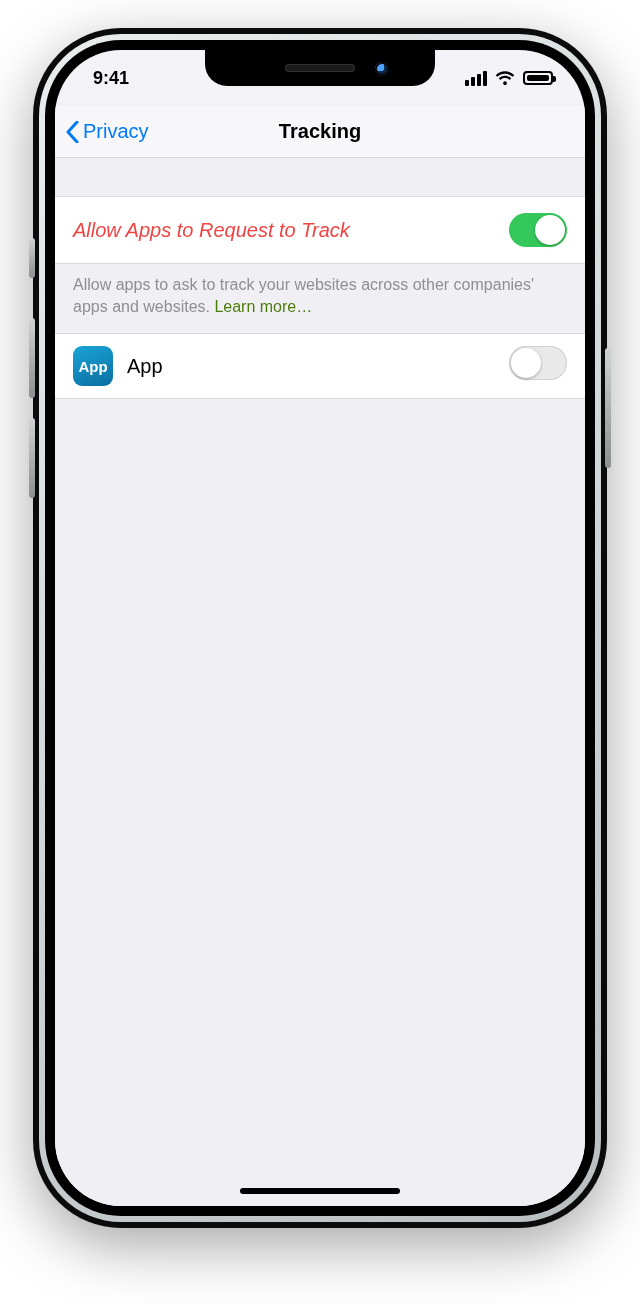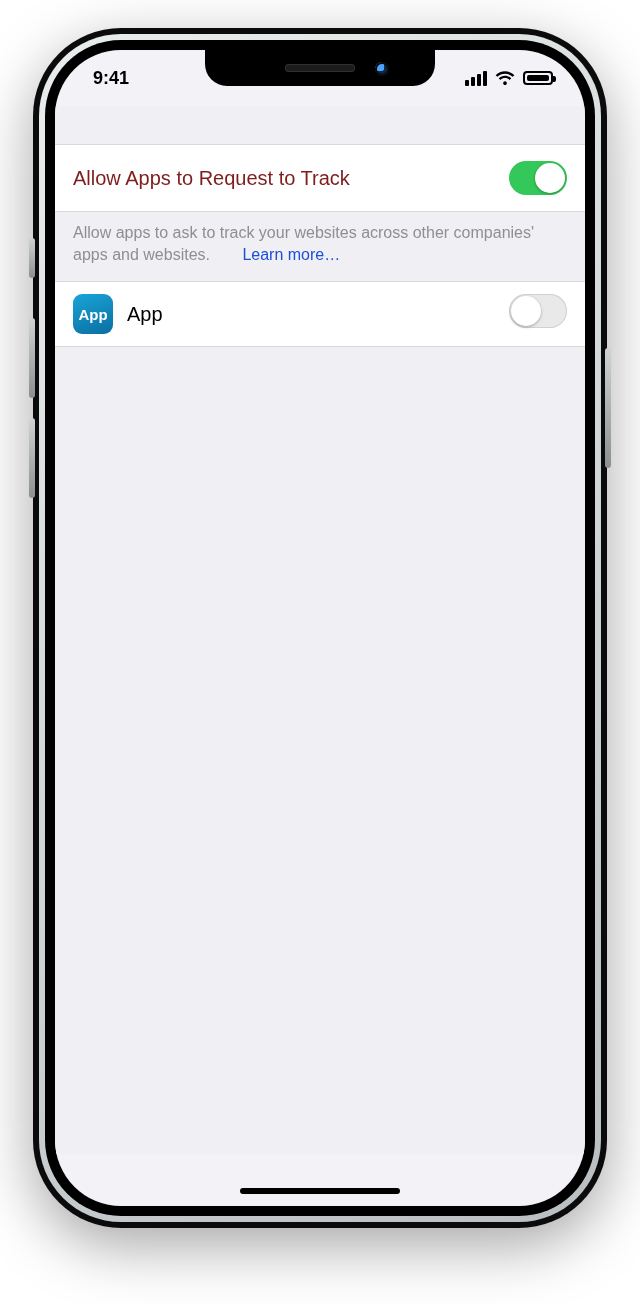--- a/index.html
+++ b/index.html
@@ -124,28 +124,28 @@
 
     .group-gap { height: 38px; }
 
     .row {
       background: #fff;
       border-top: 1px solid #d9d9dd;
       border-bottom: 1px solid #d9d9dd;
       padding: 16px 18px;
       display: flex; align-items: center; justify-content: space-between;
     }
-    .row-label { font-size: 20px; color: #7f1d1d; }
+    .row-label { font-size: 20px; color: #ef4444; font-style: italic; }
 
     .footer-note {
       padding: 10px 18px 16px;
       font-size: 16px; color: #8e8e93;
       line-height: 1.35;
     }
-    .learn-more { color: #1d4ed8; margin-left: 28px; }
+    .learn-more { color: #4d7c0f; }
 
     .app-row {
       background: #fff;
       border-top: 1px solid #d9d9dd;
       border-bottom: 1px solid #d9d9dd;
       padding: 12px 18px;
       display: flex; justify-content: space-between;
     }
     .app-left { display: flex; align-items: center; gap: 14px; }
     .app-icon {
@@ -206,20 +206,29 @@
             <path d="M12 17.5c1.2 0 2.2-1 2.2-2.2S13.2 13 12 13s-2.2 1-2.2 2.3 1 2.2 2.2 2.2z" fill="#000"></path>
             <path d="M4.5 9.3C6.6 7.3 9.2 6.2 12 6.2s5.4 1.1 7.5 3.1l-2 2c-1.5-1.4-3.4-2.2-5.5-2.2s-4 0.8-5.5 2.2l-2-2z" fill="#000"></path>
             <path d="M0.8 5.6C3.8 2.7 7.8 1 12 1s8.2 1.7 11.2 4.6l-2 2C18.7 5.2 15.5 3.9 12 3.9S5.3 5.2 2.8 7.6l-2-2z" fill="#000"></path>
           </svg>
           <span class="battery">
               <span class="fill"></span>
             </span>
         </div>
       </div>
 
+      <div class="navbar">
+        <div class="nav-back">
+          <svg class="chevron-left" viewBox="0 0 14 22">
+            <path d="M12 1 L3 11 L12 21" fill="none" stroke="#007aff" stroke-width="3" stroke-linecap="round" stroke-linejoin="round"></path>
+          </svg>
+          <span>Privacy</span>
+        </div>
+        <div class="nav-title">Tracking</div>
+      </div>
 
       <div class="content">
 
         <div class="group-gap"></div>
 
         <div class="row">
           <div class="row-label">Allow Apps to Request to Track</div>
           <div id="allow-switch" class="switch on">
             <div class="knob"></div>
           </div>

